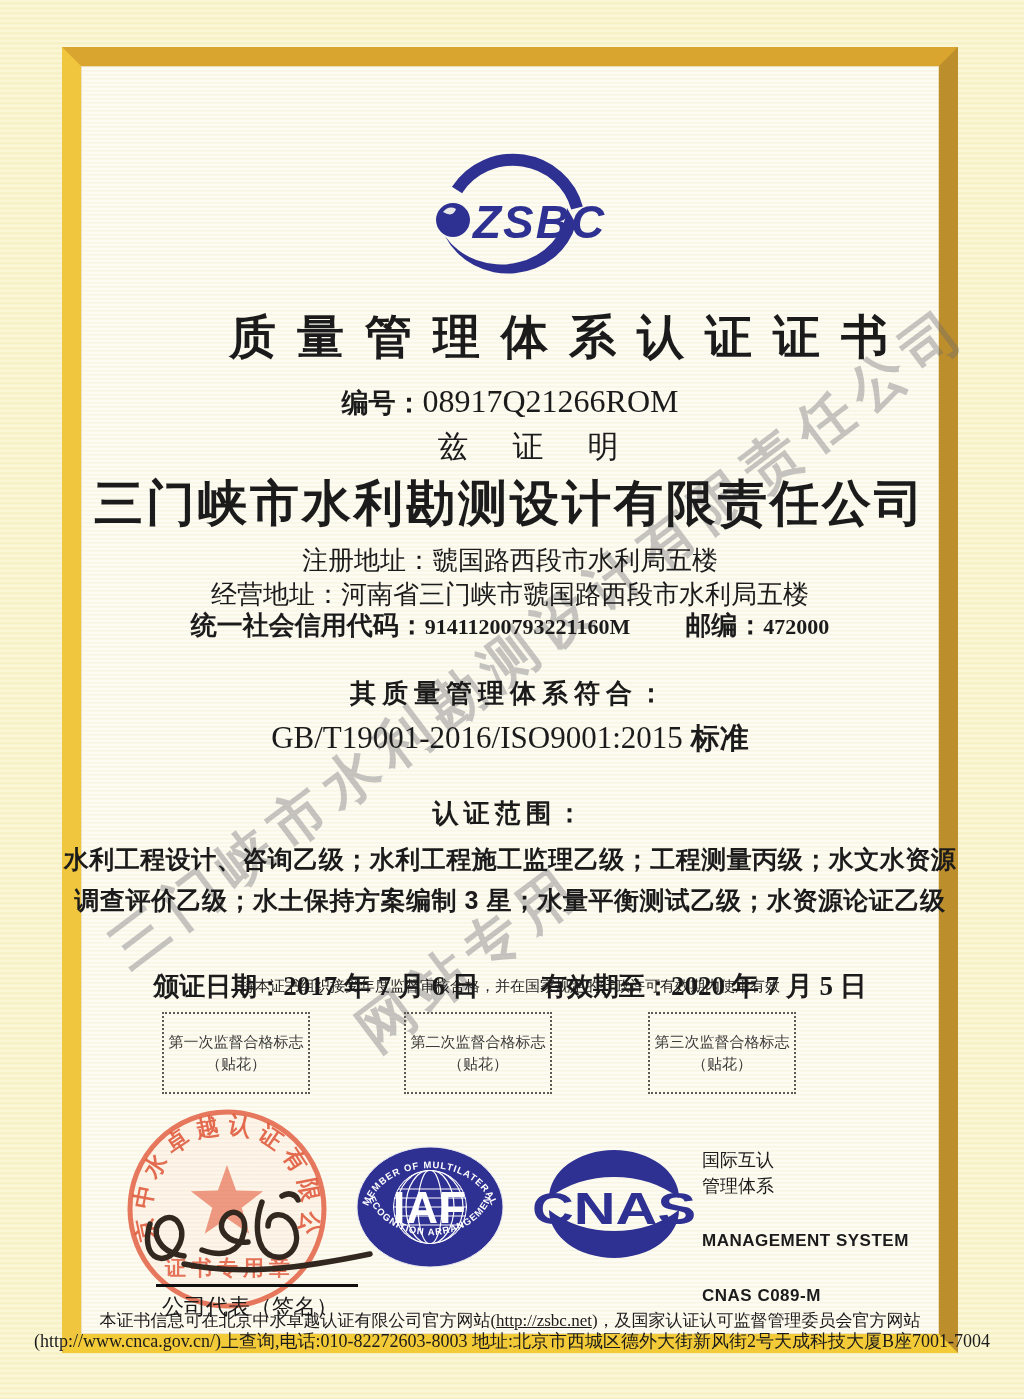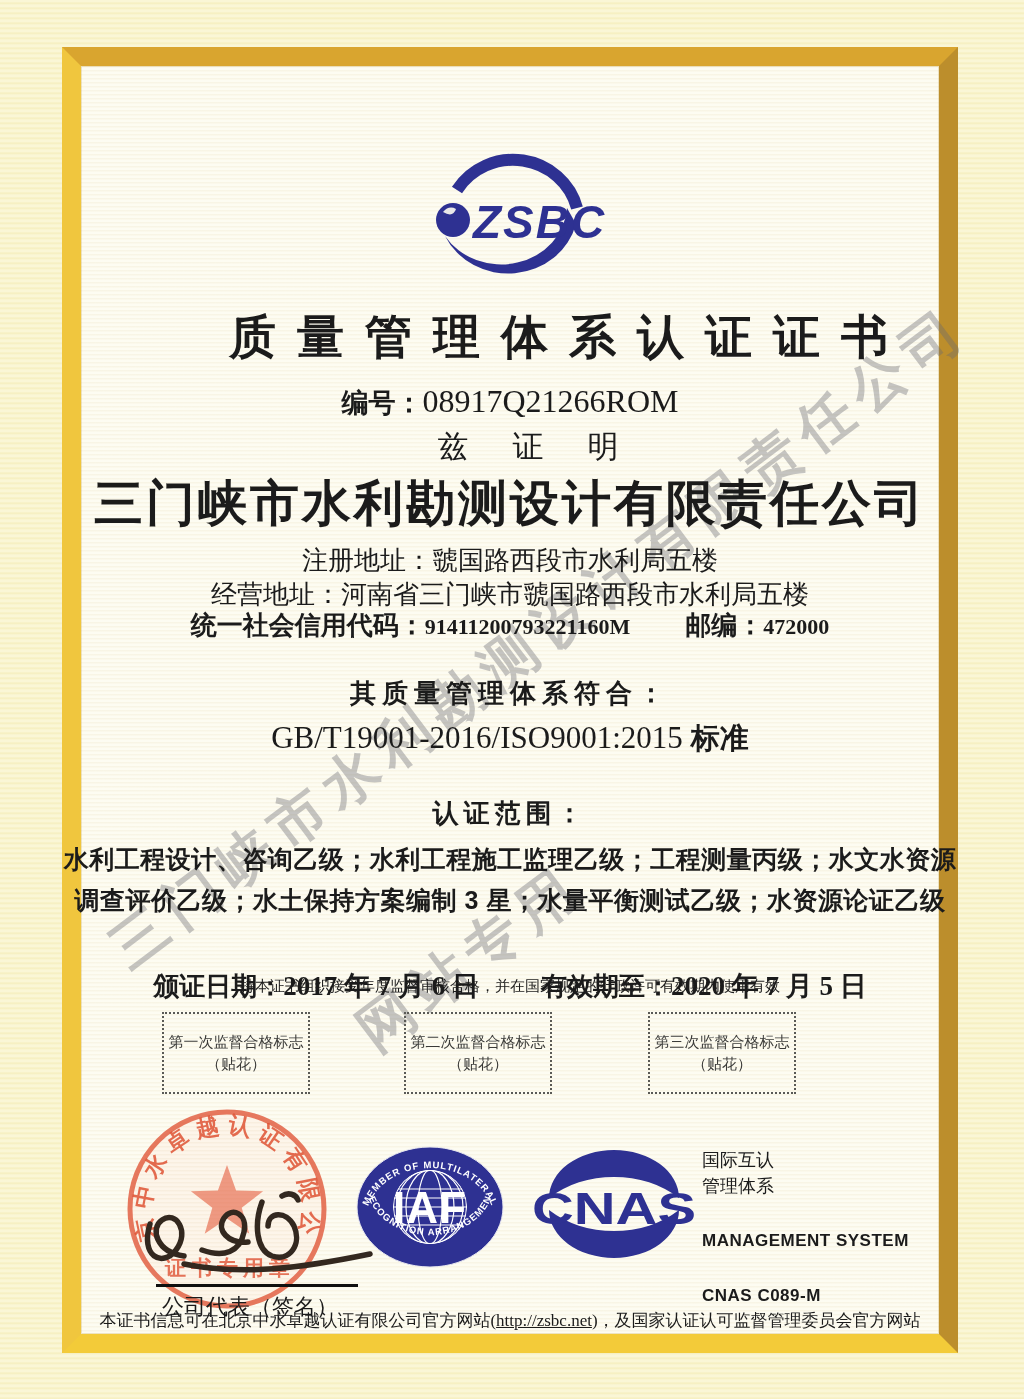--- a/index.html
+++ b/index.html
@@ -185,14 +185,15 @@
   <div class="abs accred">
     <div class="cn">国际互认</div>
     <div class="cn">管理体系</div>
     <div class="en">MANAGEMENT SYSTEM</div>
     <div class="en">CNAS C089-M</div>
   </div>
 
   <div class="cline footer f1">
     <span>本证书信息可在北京中水卓越认证有限公司官方网站(</span><span class="url">http://zsbc.net</span><span>)，及国家认证认可监督管理委员会官方网站</span>
   </div>
+  <div class="abs footer f2" style="text-align:center;white-space:nowrap">(http://www.cnca.gov.cn/)上查询,电话:010-82272603-8003 地址:北京市西城区德外大街新风街2号天成科技大厦B座7001-7004</div>
 
 </div>
 
 </body></html>

